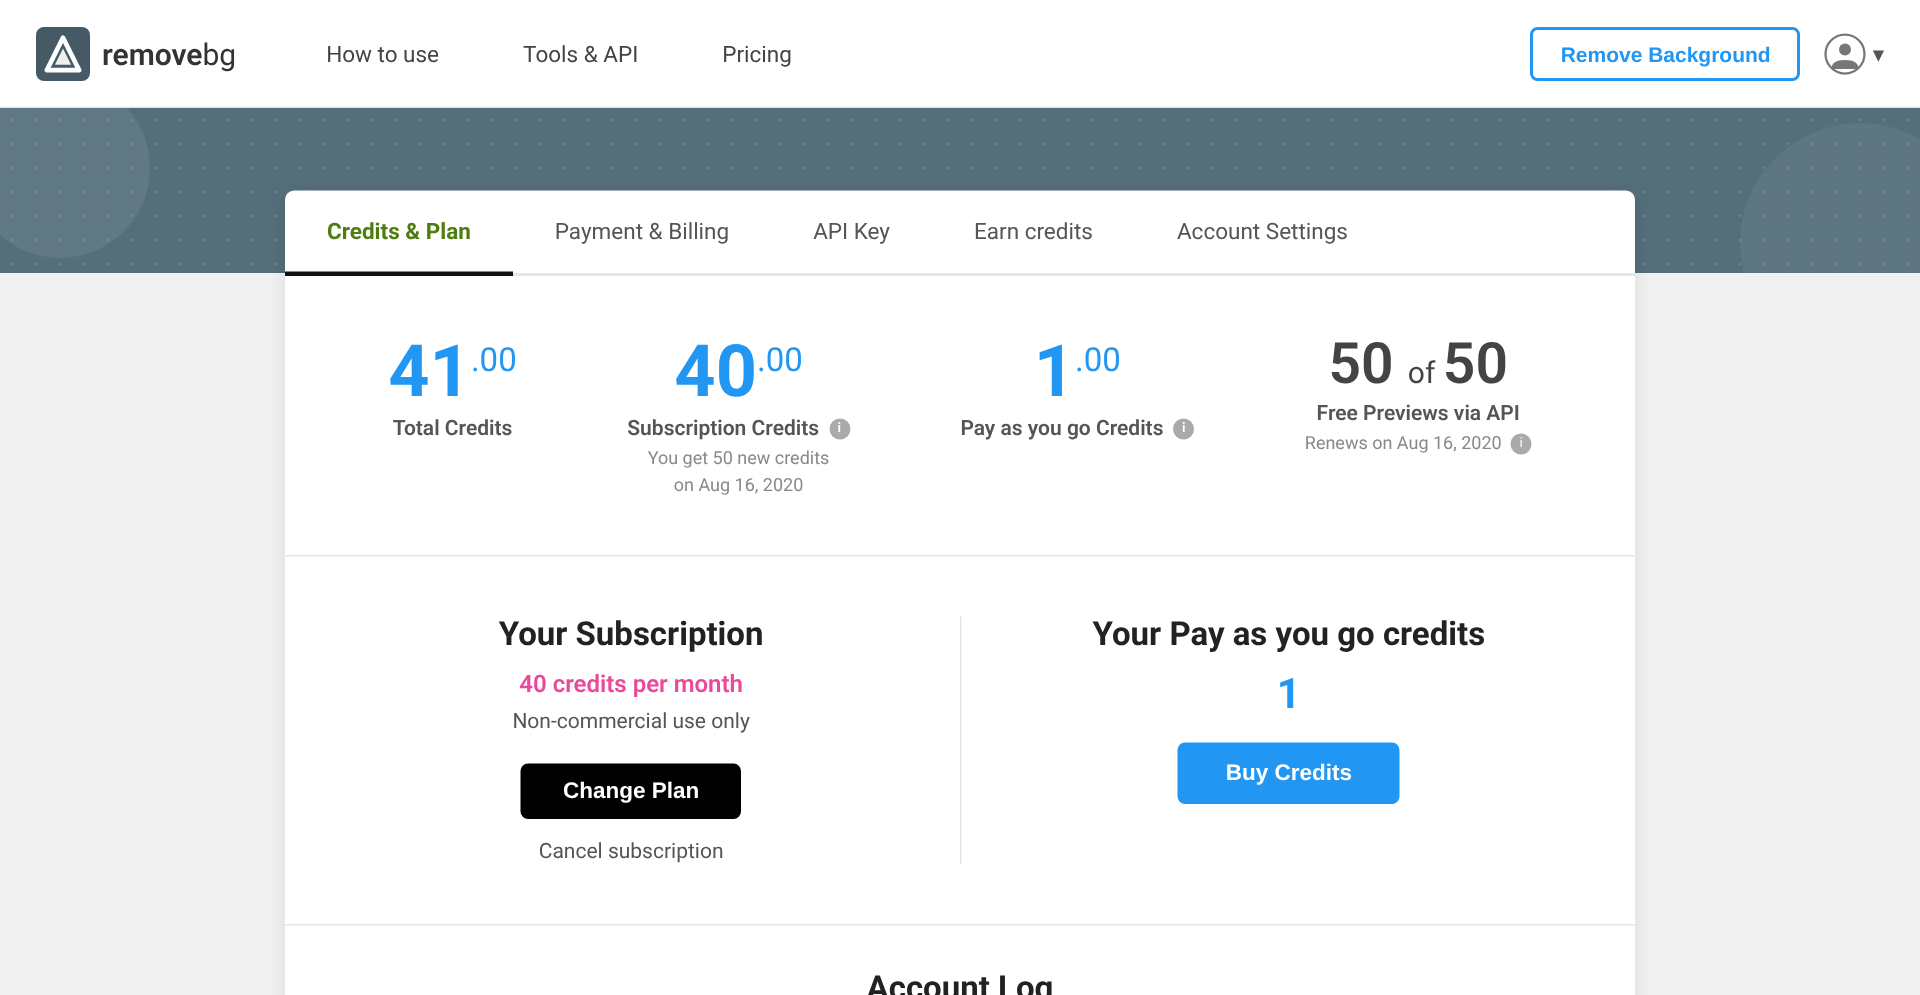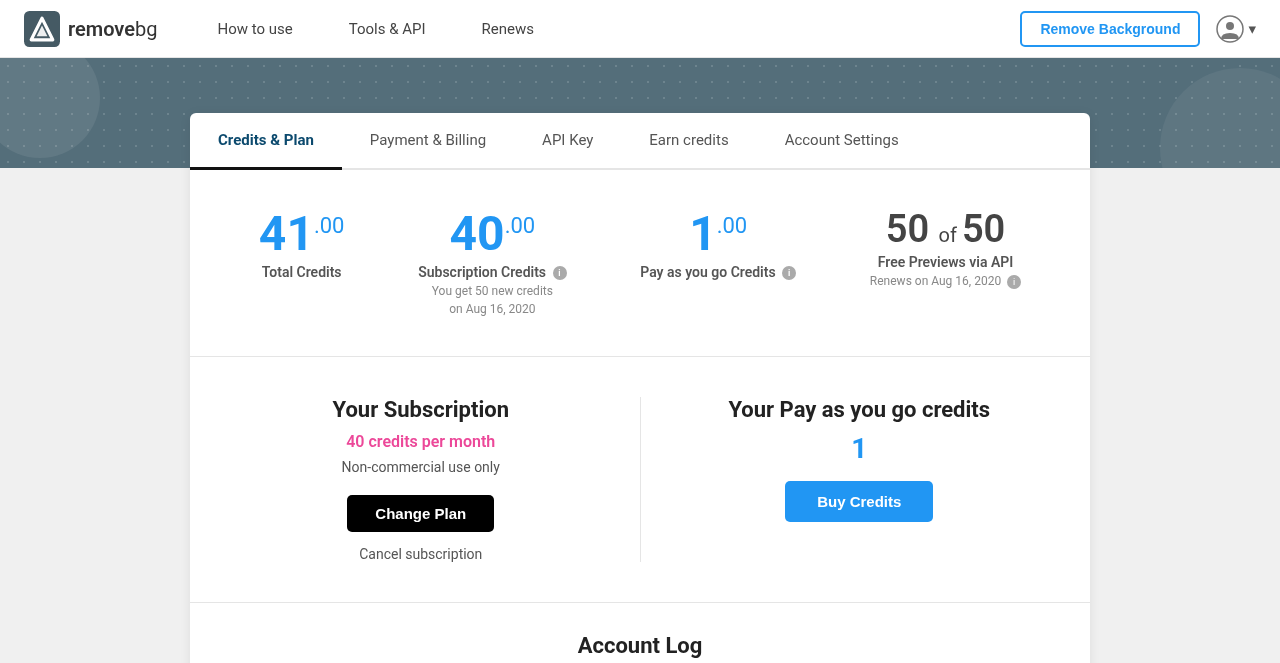--- a/index.html
+++ b/index.html
@@ -3,21 +3,21 @@
   <meta charset="utf-8">
   <style>
     * { box-sizing: border-box; margin: 0; padding: 0; }
     body { font-family: -apple-system, BlinkMacSystemFont, 'Segoe UI', Roboto, sans-serif; background: #fff; color: #333; }
 
     
     .navbar {
       display: flex;
       align-items: center;
       padding: 0 24px;
-      height: 58px;
+      height: 72px;
       border-bottom: 1px solid #e5e5e5;
       background: #fff;
     }
     .navbar-logo {
       display: flex;
       align-items: center;
       gap: 8px;
       margin-right: 32px;
       text-decoration: none;
     }
@@ -121,21 +121,21 @@
     .tab {
       padding: 18px 28px;
       font-size: 15px;
       cursor: pointer;
       color: #555;
       border-bottom: 3px solid transparent;
       margin-bottom: -2px;
       white-space: nowrap;
     }
     .tab.active {
-      color: #0c4a6e;
+      color: #4d7c0f;
       font-weight: 700;
       border-bottom: 3px solid #111;
     }
 
     
     .credits-overview {
       display: flex;
       justify-content: space-around;
       padding: 40px 32px;
       border-bottom: 1px solid #e5e5e5;
@@ -281,21 +281,21 @@
       <polygon points="8,32 20,8 32,32" fill="none" stroke="white" stroke-width="3.5" stroke-linejoin="round"></polygon>
       <polygon points="14,28 20,16 26,28" fill="white" opacity="0.9"></polygon>
     </svg>
     <span class="logo-text">
       <span>remove</span><span style="font-weight:400">bg</span>
     </span>
   </a>
   <div class="nav-links">
     <a class="nav-link">How to use</a>
     <a class="nav-link">Tools &amp; API</a>
-    <a class="nav-link">Renews</a>
+    <a class="nav-link">Pricing</a>
   </div>
   <div class="navbar-right">
     <button class="btn-remove-bg">Remove Background</button>
     <div class="account-icon">
       <svg width="28" height="28" viewBox="0 0 28 28" xmlns="http://www.w3.org/2000/svg">
         <circle cx="14" cy="14" r="13" fill="none" stroke="#777" stroke-width="1.5"></circle>
         <circle cx="14" cy="11" r="4" fill="#777"></circle>
         <path d="M5,24 Q5,18 14,18 Q23,18 23,24" fill="#777"></path>
       </svg>
       <span>▾</span>

